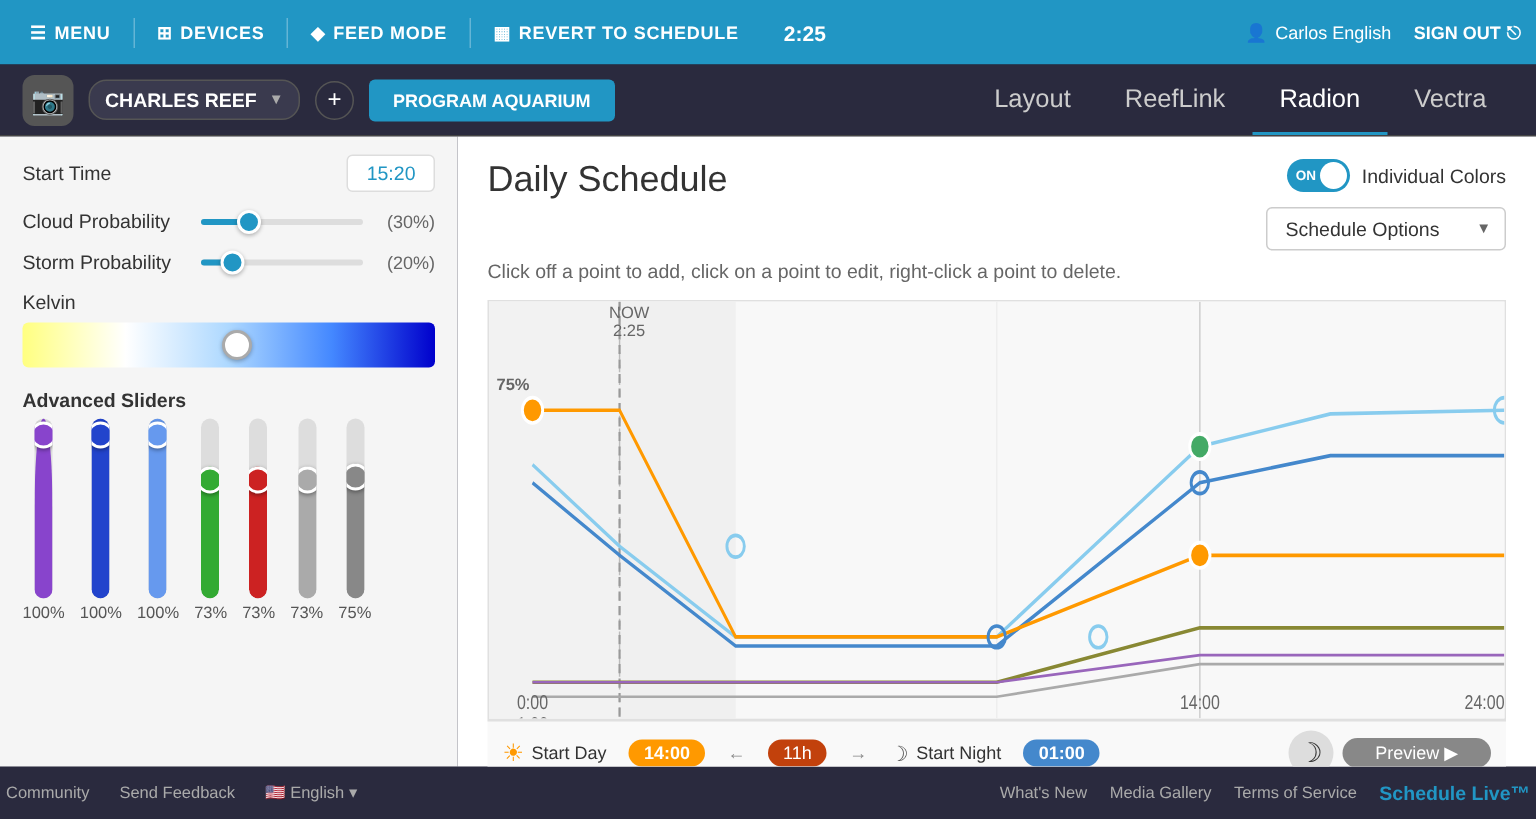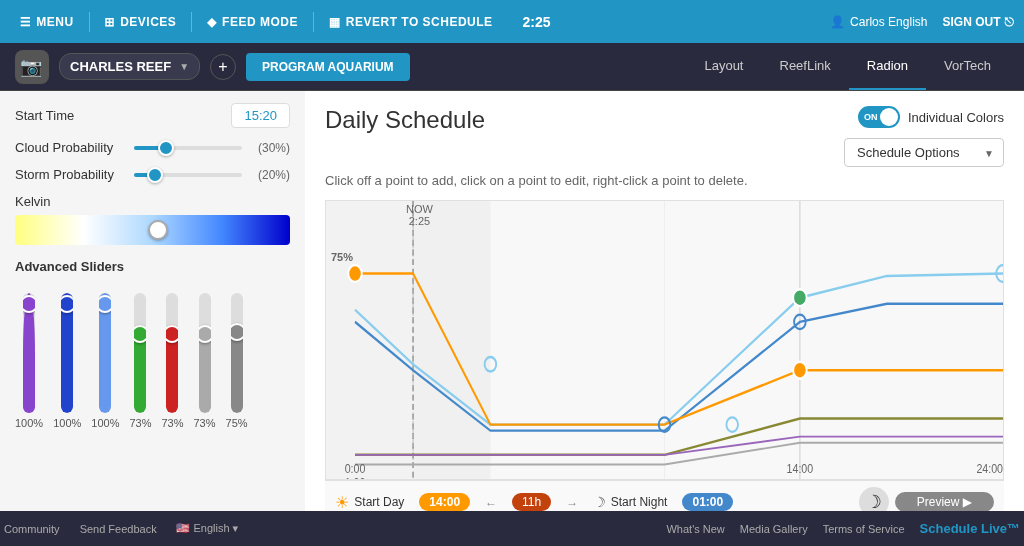--- a/index.html
+++ b/index.html
@@ -111,21 +111,21 @@
       text-transform: uppercase;
     }
     .tab-nav {
       margin-left: auto;
       display: flex;
       align-items: stretch;
       height: 100%;
     }
     .tab-item {
       color: #ccc;
-      font-size: 13px;
+      font-size: 17px;
       padding: 0 18px;
       display: flex;
       align-items: center;
       cursor: pointer;
       border-bottom: 2px solid transparent;
     }
     .tab-item.active {
       color: #fff;
       border-bottom: 2px solid #2196c4;
     }
@@ -226,21 +226,21 @@
       left: 52%;
       transform: translateX(-50%);
       border: 2px solid #aaa;
       box-shadow: 0 1px 3px rgba(0,0,0,0.3);
     }
 
     .adv-label {
       font-size: 13px;
       font-weight: bold;
       color: #333;
-      margin-bottom: 19px;
+      margin-bottom: 5px;
     }
     .sliders-row {
       display: flex;
       gap: 10px;
       align-items: flex-end;
     }
     .vert-slider-col {
       display: flex;
       flex-direction: column;
       align-items: center;
@@ -510,21 +510,21 @@
     <div class="tab-item">
       <span>Layout</span>
     </div>
     <div class="tab-item">
       <span>ReefLink</span>
     </div>
     <div class="tab-item active">
       <span>Radion</span>
     </div>
     <div class="tab-item">
-      <span>VorTech</span>
+      <span>Vectra</span>
     </div>
   </div>
 </div>
 
 <div class="main-layout">
 
   <div class="left-panel">
 
     <div class="field-row">
       <span class="field-label">Start Time</span>

